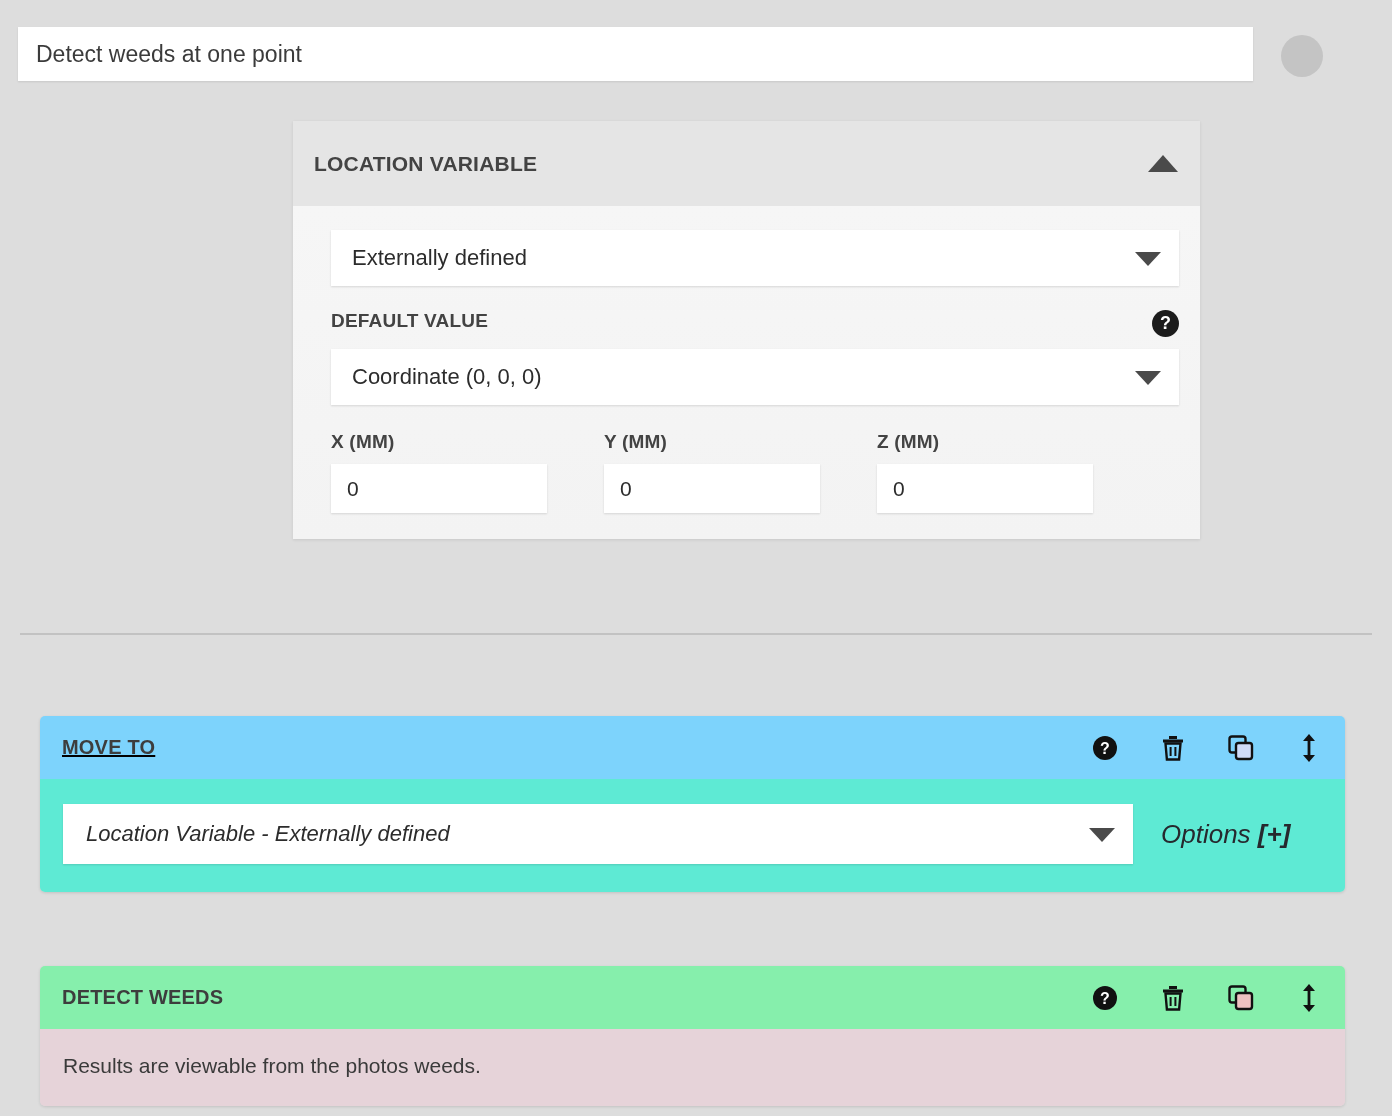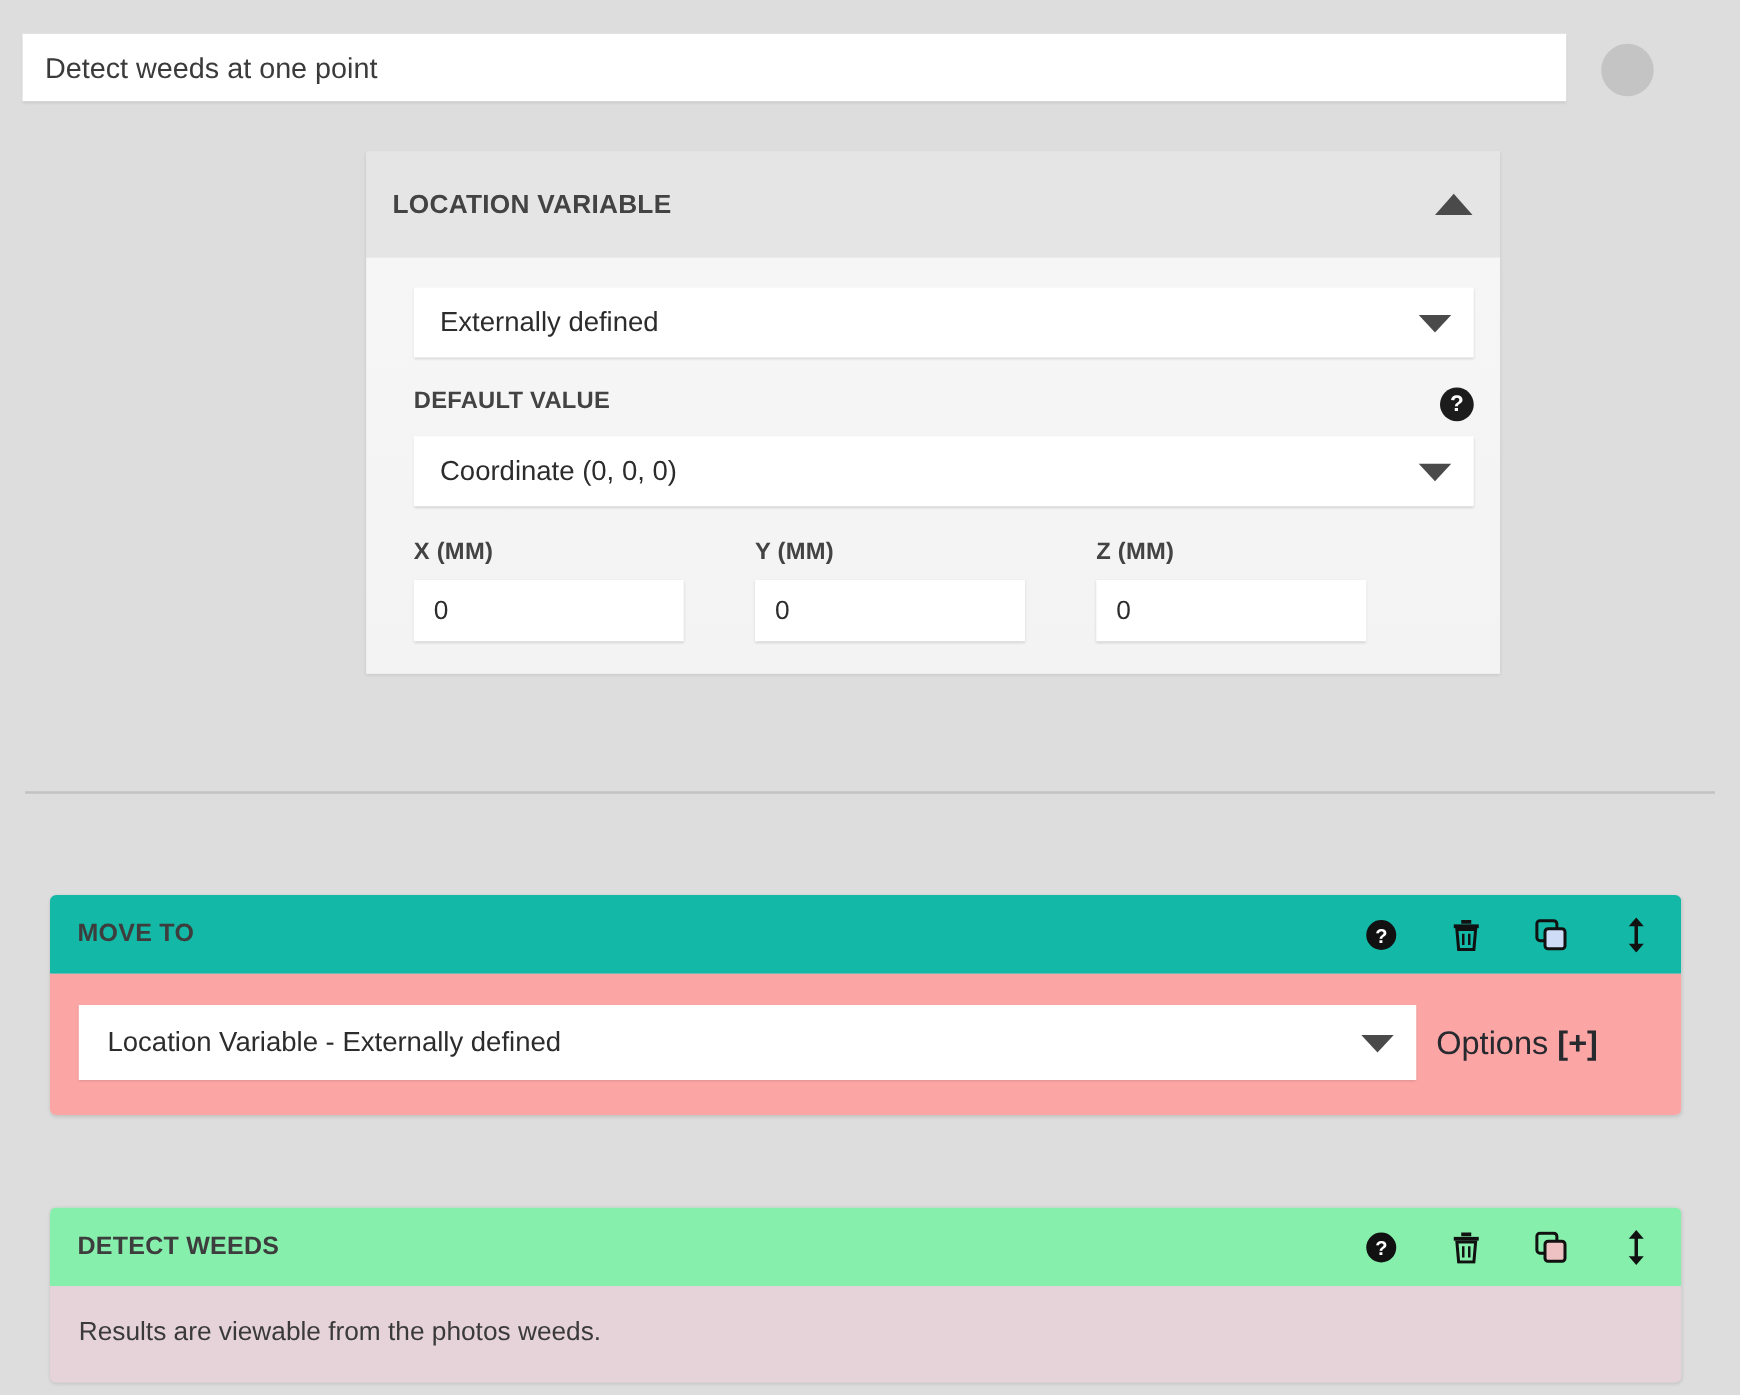--- a/index.html
+++ b/index.html
@@ -136,31 +136,31 @@
 
   .move-row { display: flex; align-items: center; }
   .move-select {
     position: relative; width: 1070px; height: 60px;
     background: #fff; box-shadow: 0 1px 2px rgba(0,0,0,0.13);
     display: flex; align-items: center;
     padding: 0 55px 0 23px;
     font-size: 22px; color: #2c2c2c; cursor: pointer;
   }
   .options-link {
-    margin-left: 16px; font-size: 26px; color: #26292e;
+    margin-left: 28px; font-size: 26px; color: #26292e;
     white-space: nowrap; cursor: pointer;
   }
   .options-link b { font-weight: bold; }
 
   .result-text { font-size: 21px; color: #3a3a3a; }
 
   
   .step-move { top: 716px; }
-  .step-move .step-header { background: #14b8a6; }
-  .step-move .step-body   { background: #fca5a5; }
+  .step-move .step-header { background: #7dd3fc; text-decoration: underline; }
+  .step-move .step-body   { background: #5eead4; font-style: italic; }
 
   .step-weeds { top: 966px; }
   .step-weeds .step-header { background: #86efac; gap: 17px; }
   .step-weeds .step-body   { background: #e6d3d9; }
 </style>
 </head>
 <body>
 
 <div class="page">
 

